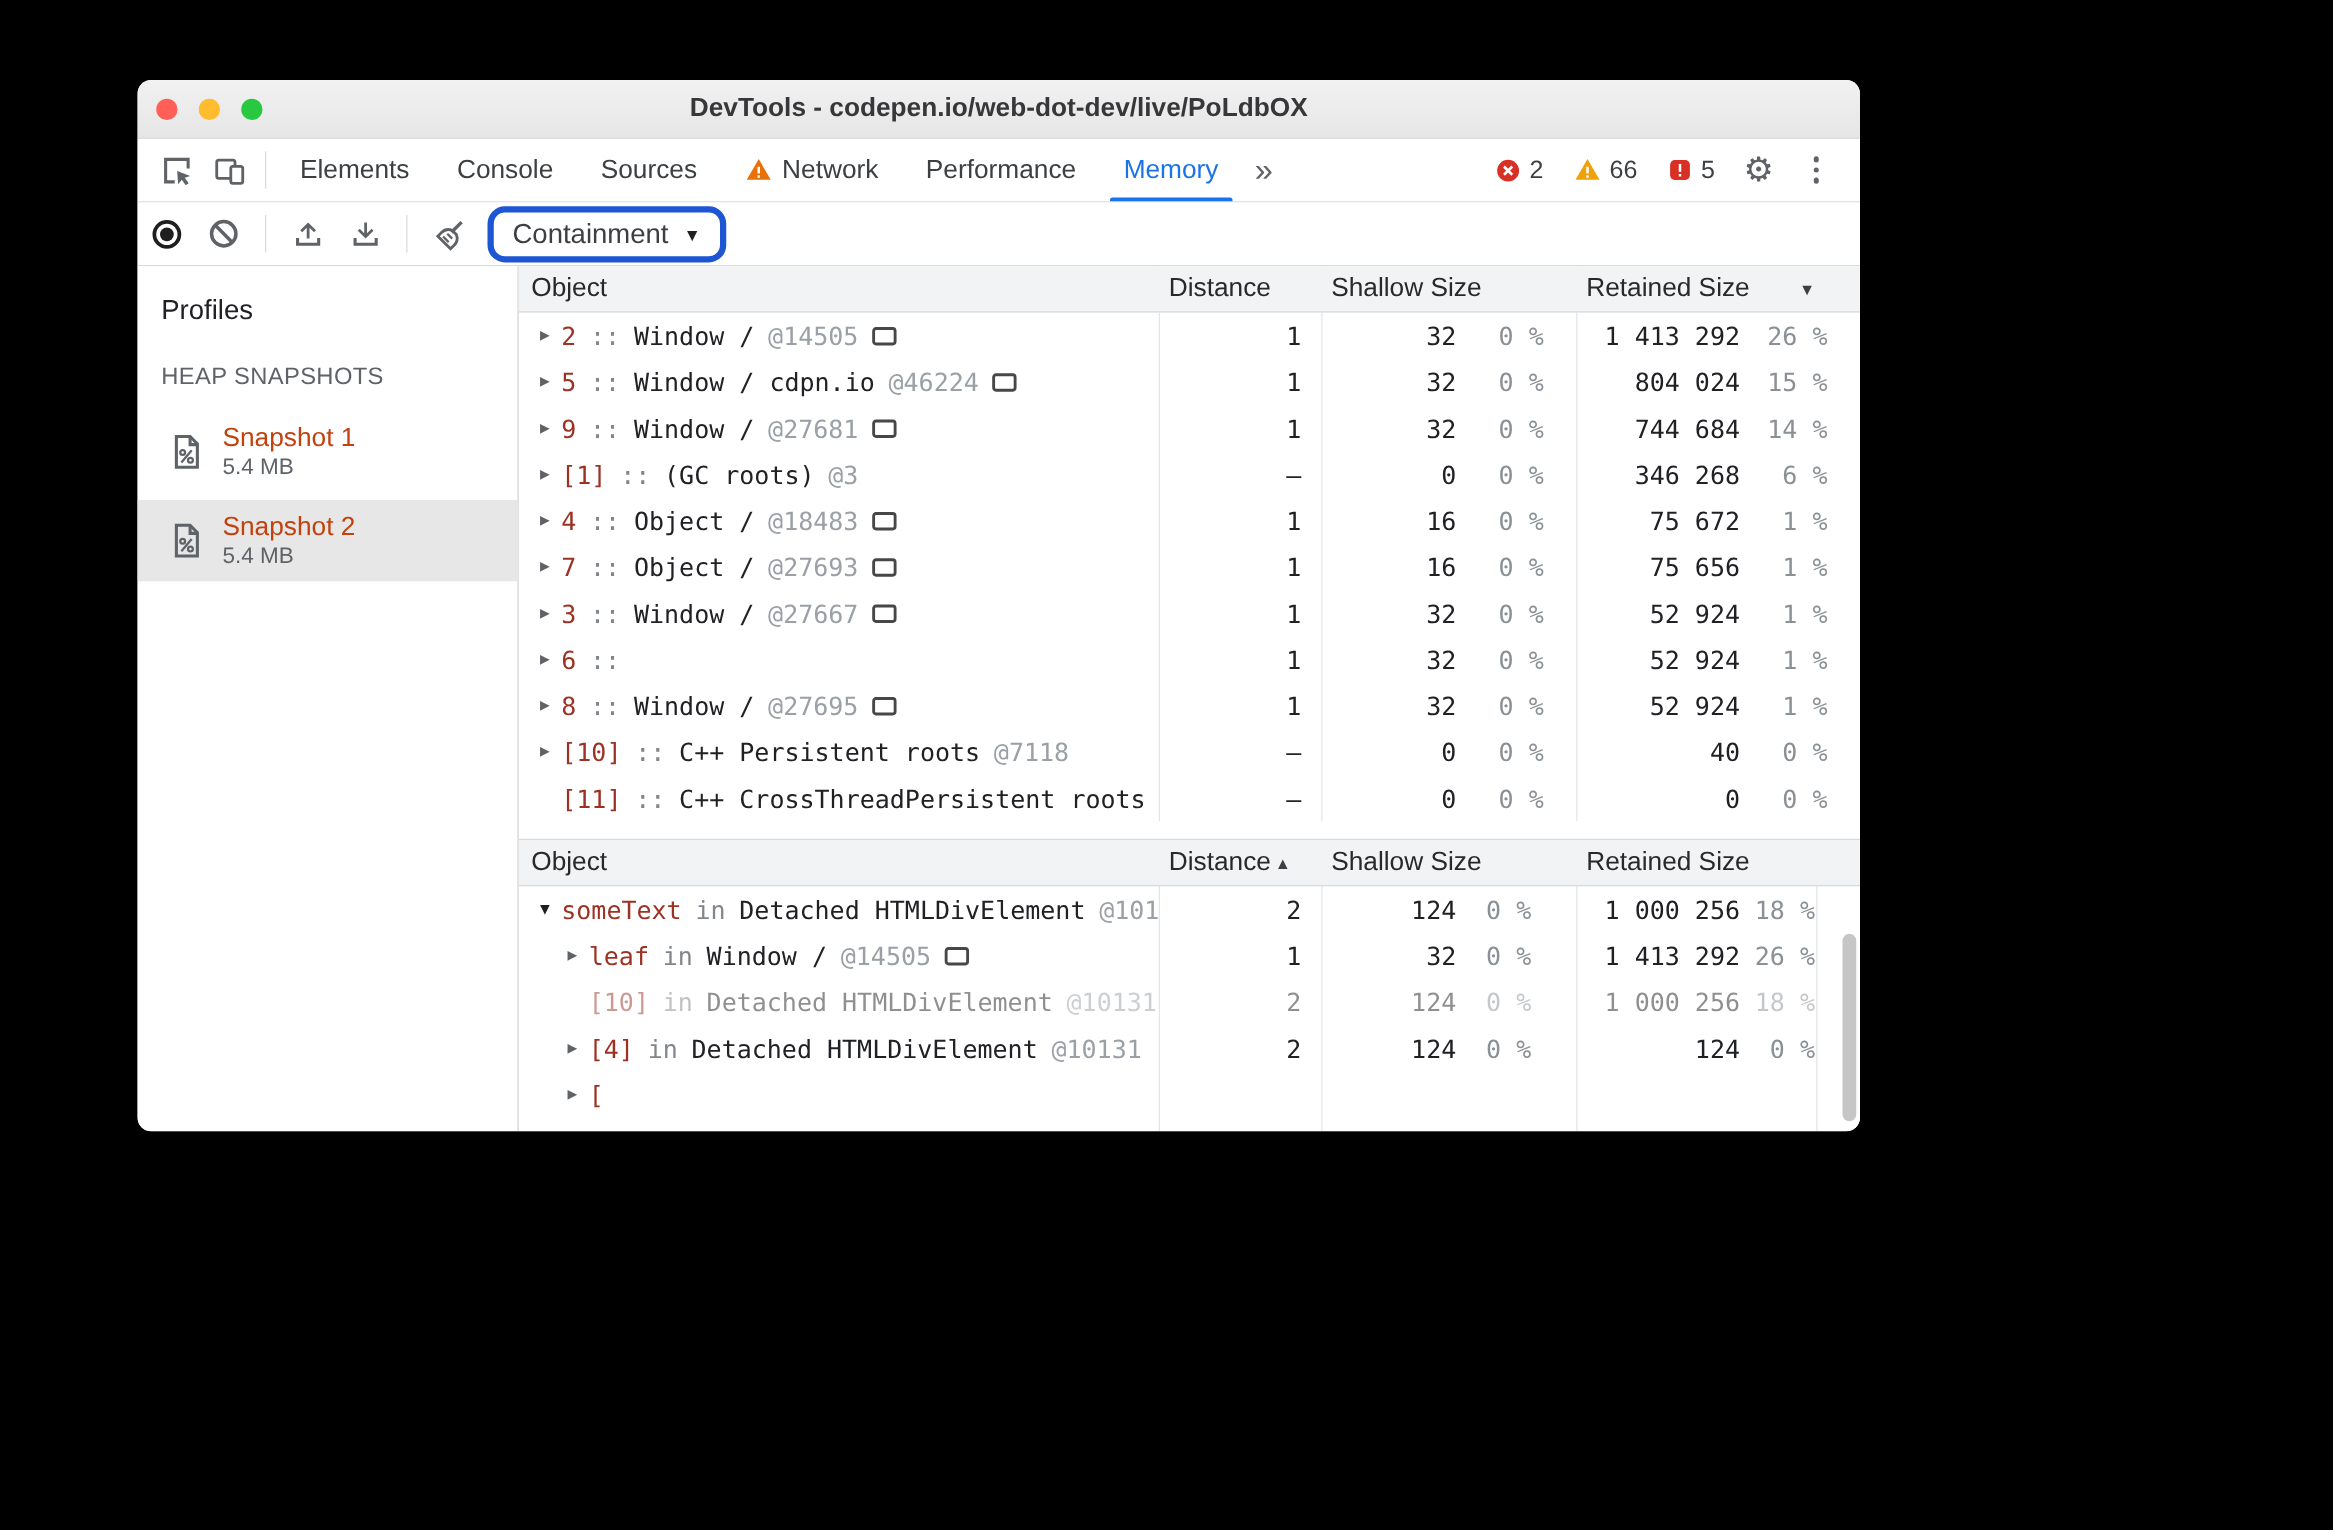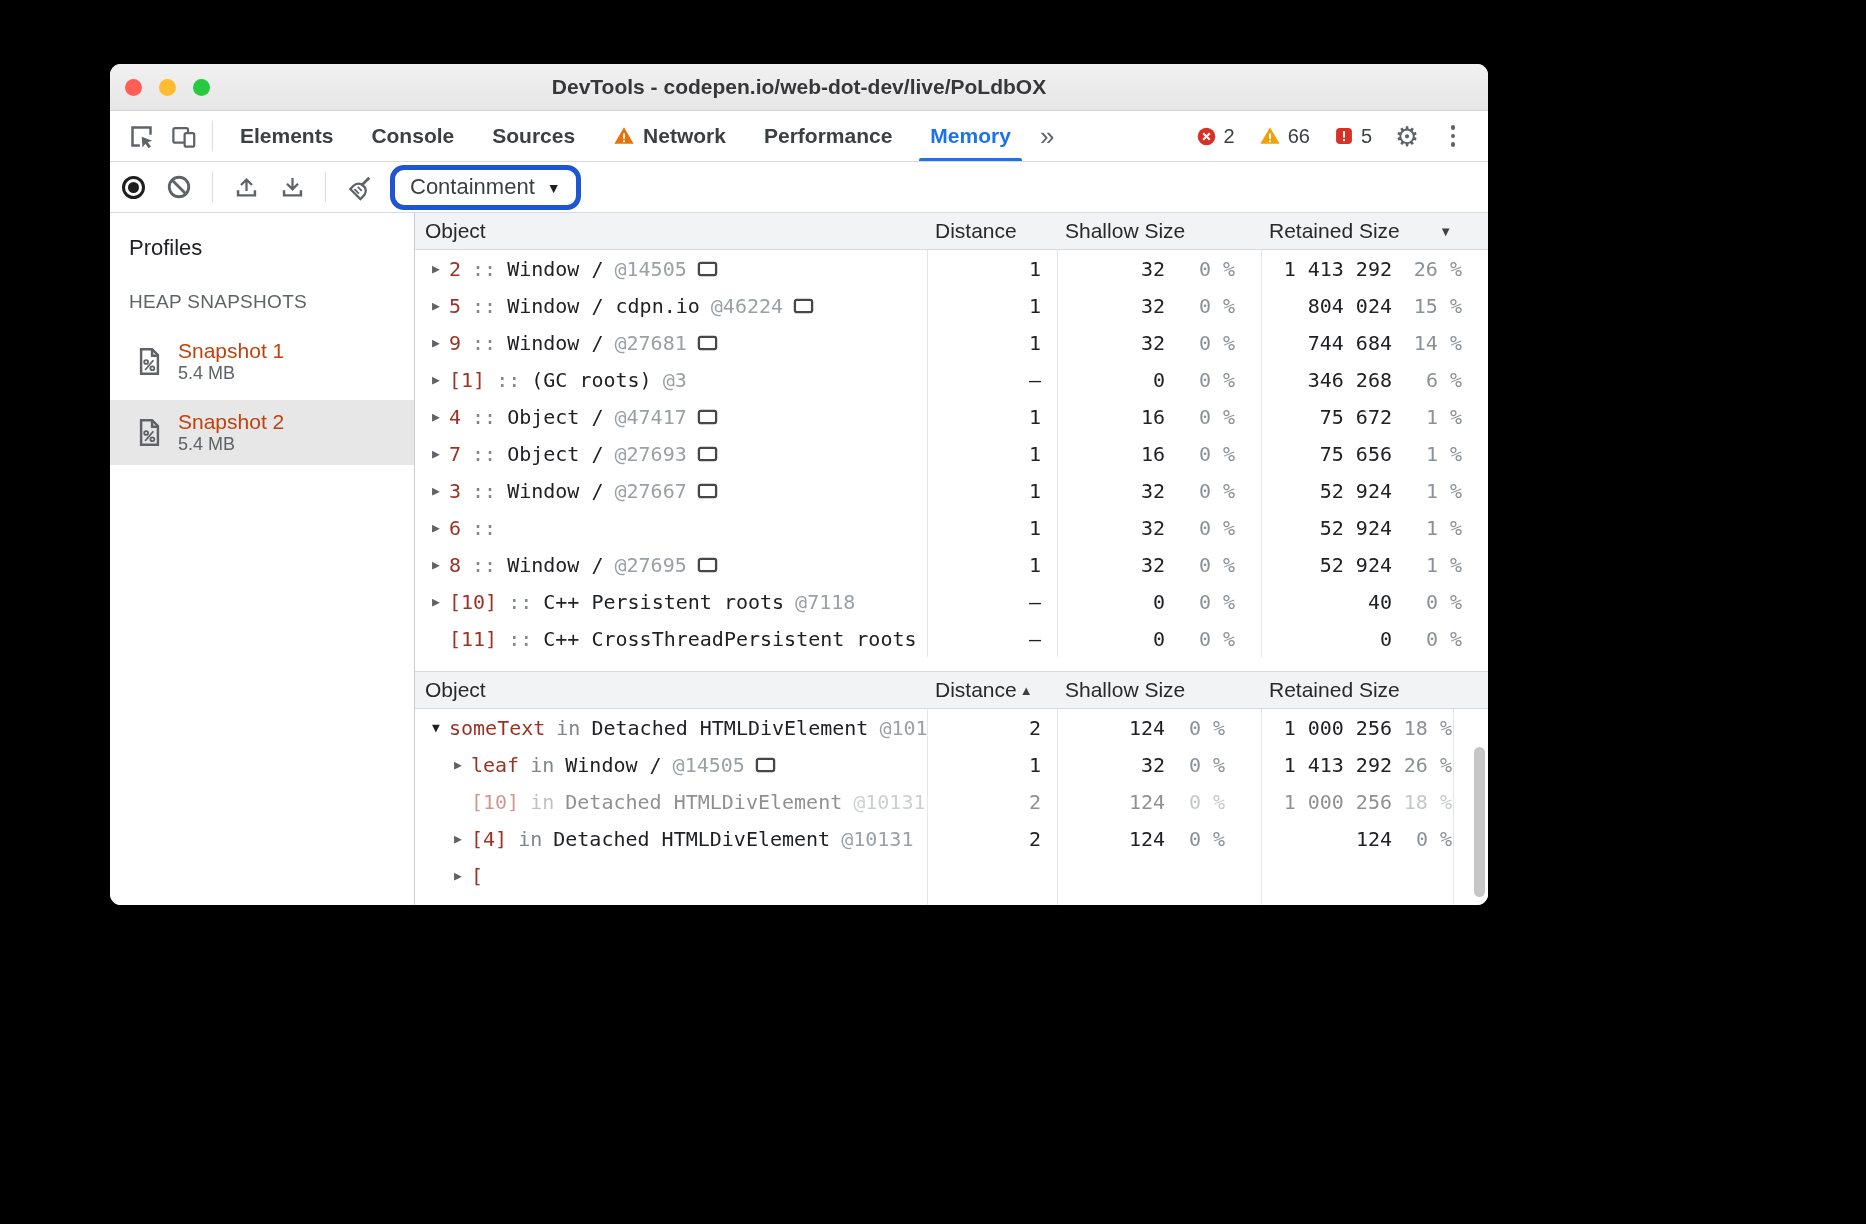--- a/index.html
+++ b/index.html
@@ -21,21 +21,21 @@
   .dot { width:17px; height:17px; border-radius:50%; display:inline-block; }
   .dot.red{background:#ff5f57;} .dot.yellow{background:#febc2e;} .dot.green{background:#28c840;}
   .title { font-size:21px; font-weight:bold; color:#37373a; }
 
   
   .tabbar { height:51px; flex:none; background:#fff; border-bottom:1px solid #d8dadd;
             display:flex; align-items:center; padding:0 14px 0 10px; }
   .ibtn { width:42px; height:42px; display:flex; align-items:center; justify-content:center; flex:none; }
   .vsep { width:1px; height:30px; background:#dadce0; margin:0 8px; flex:none; }
   .tab { height:100%; display:flex; align-items:center; gap:8px; padding:0 19px;
-         font-size:21px; color:#3c4043; position:relative; white-space:nowrap;font-weight:bold; }
+         font-size:21px; color:#3c4043; position:relative; white-space:nowrap; }
   .tab.active { color:#1a73e8; }
   .tab.active::after { content:""; position:absolute; left:8px; right:8px; bottom:0;
                        height:3px; background:#1a73e8; border-radius:2px 2px 0 0; }
   .more-tabs { font-size:26px; color:#5f6368; padding:0 10px; }
   .right-group { margin-left:auto; display:flex; align-items:center; gap:4px; }
   .badge { display:flex; align-items:center; gap:7px; font-size:20px; color:#3c4043; padding:0 10px; }
   .gear { font-family:"DejaVu Sans", sans-serif; font-size:27px; color:#5f6368; }
   .kebab { display:flex; flex-direction:column; gap:4px; width:30px; align-items:center; }
   .kdot { width:4.5px; height:4.5px; border-radius:50%; background:#5f6368; }
 
@@ -378,21 +378,21 @@
               <span class="pct">6 %</span>
             </div>
         </div>
 
         <div class="row">
           <div class="cell obj">
               <span class="tri">▶</span>
               <span class="pfx">4</span>
               <span class="ssep">::</span>
               <span class="nm">Object /</span>
-              <span class="oid">@47417</span>
+              <span class="oid">@18483</span>
               <svg class="frame-ico" width="21" height="18" viewBox="0 0 22 18">
                 <rect x="2" y="2.5" width="18" height="13" rx="2" fill="none" stroke="#474747" stroke-width="2.4"></rect>
               </svg>
             </div>
           <div class="cell dist">1</div>
           <div class="cell size shallow">
               <span class="val">16</span>
               <span class="pct">0 %</span>
             </div>
           <div class="cell size ret">

